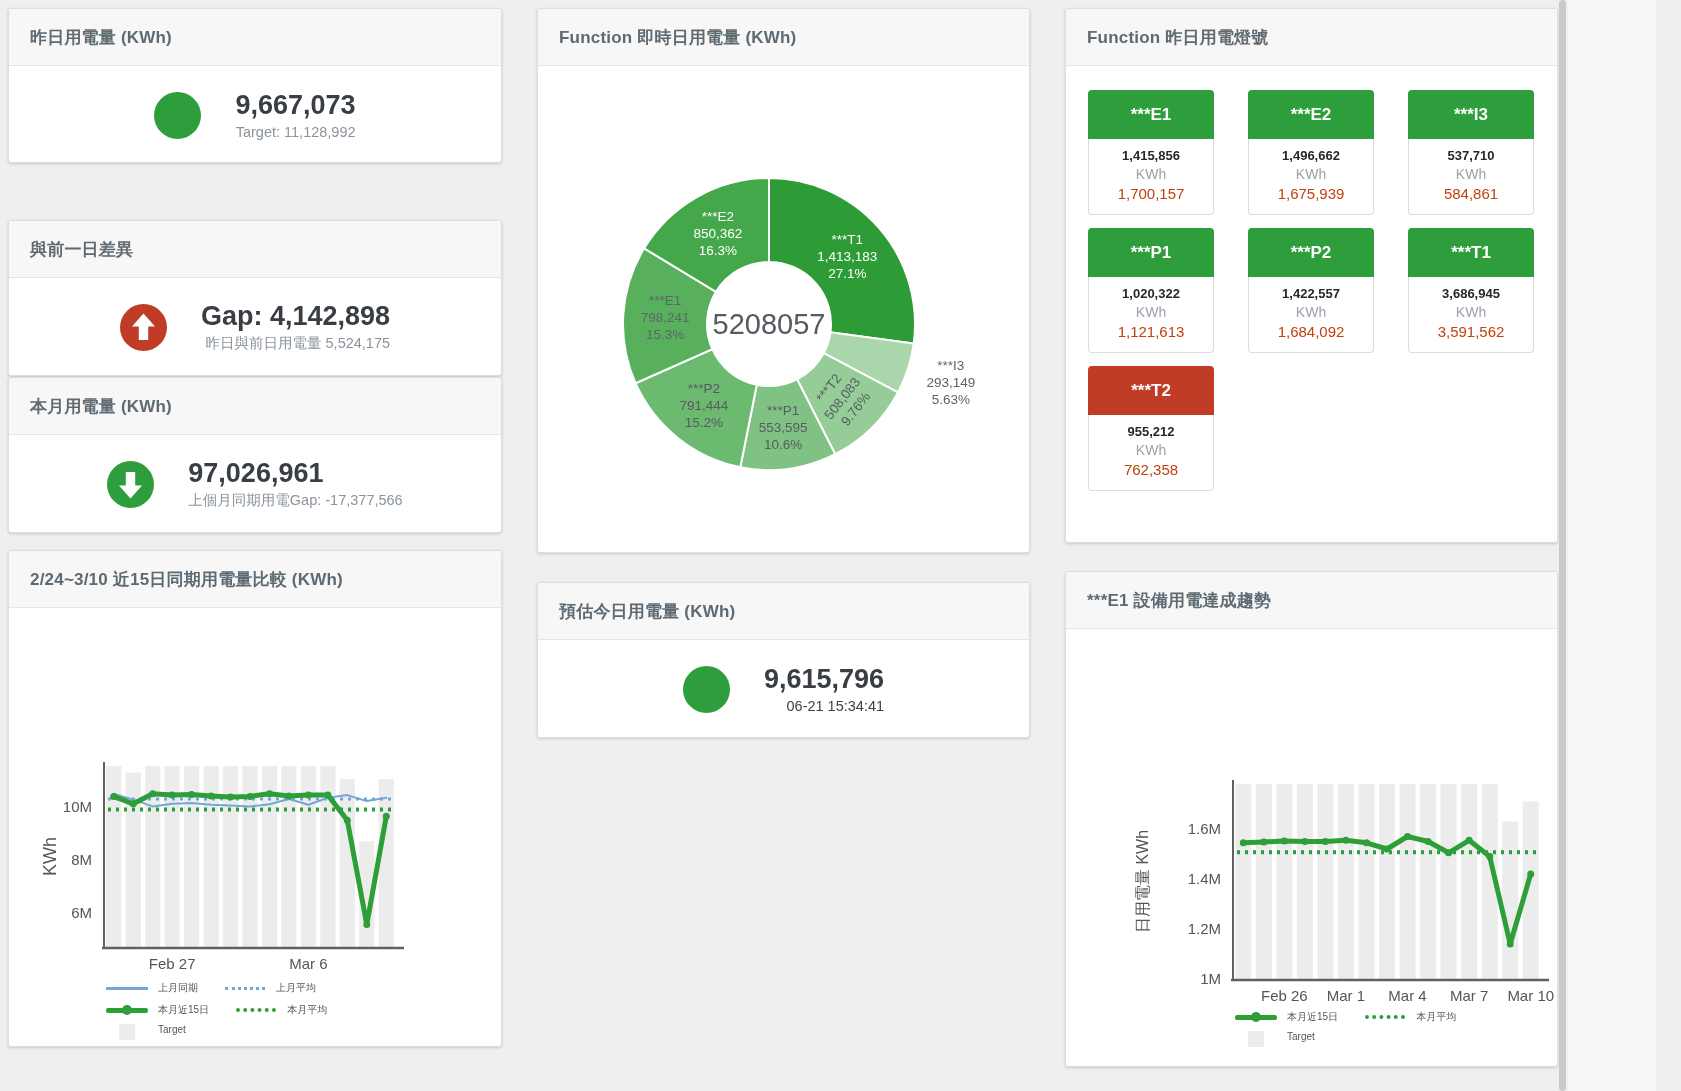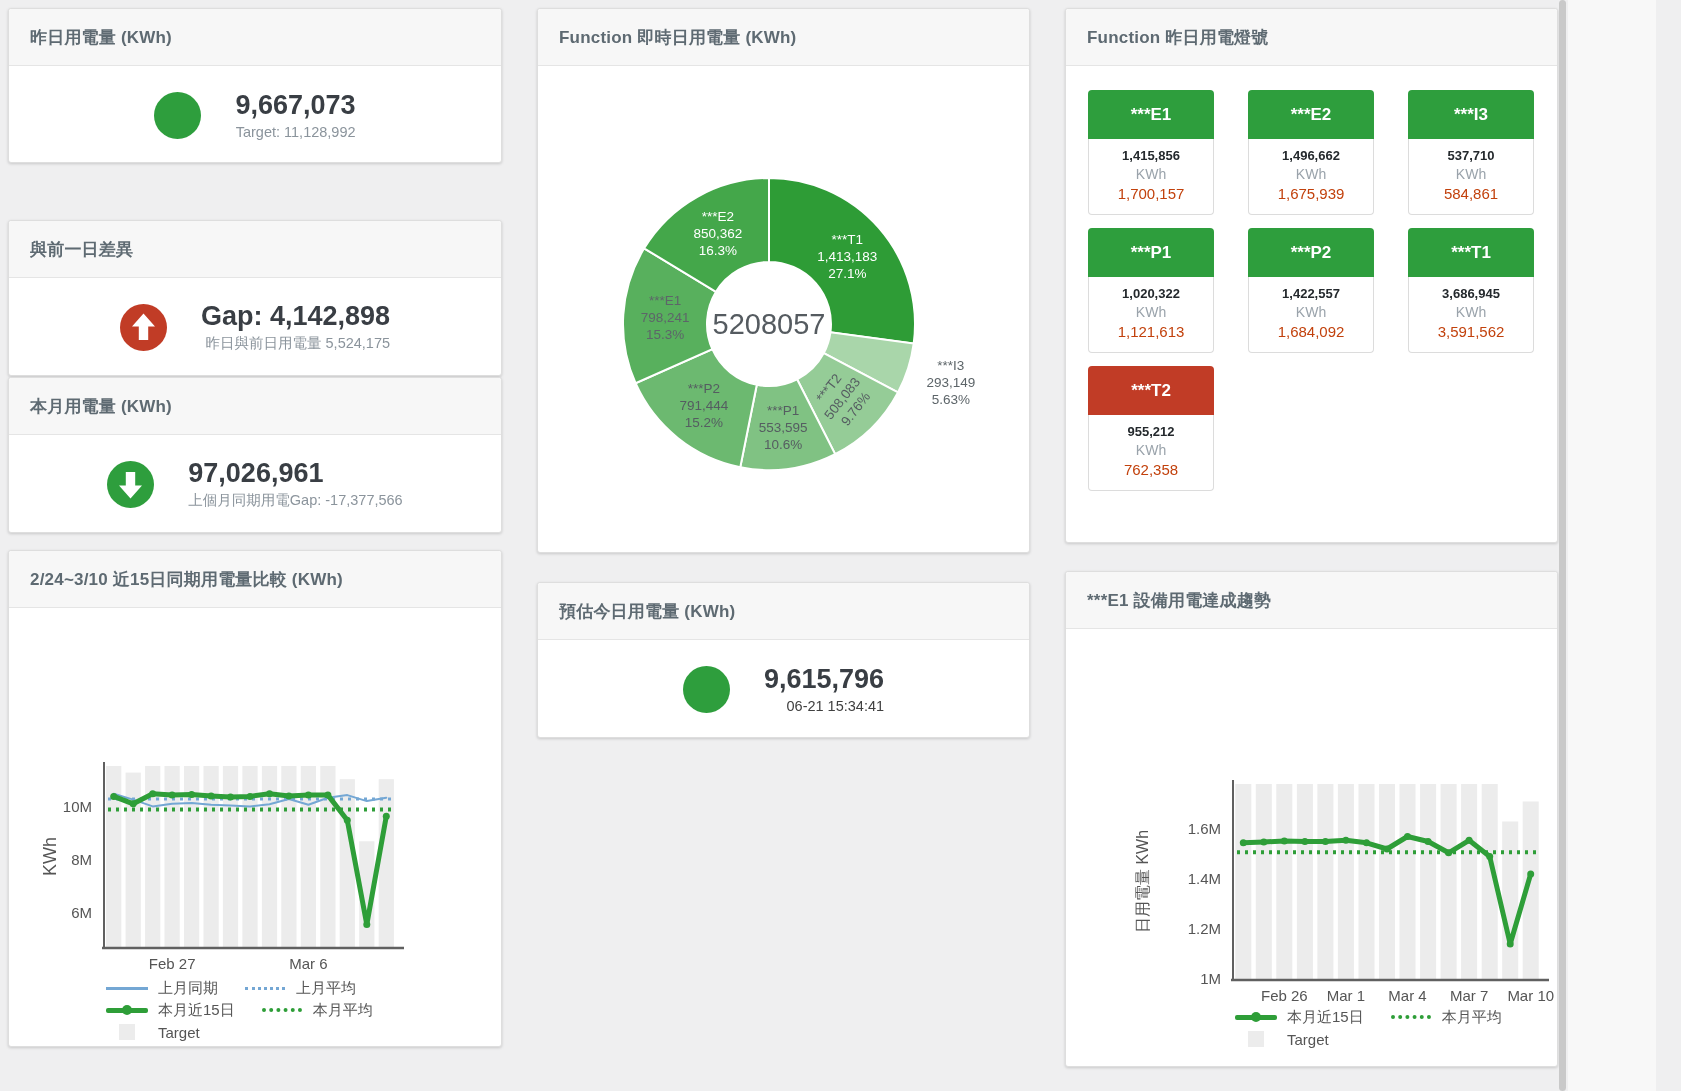--- a/index.html
+++ b/index.html
@@ -23,21 +23,21 @@
   .tile-header{height:49px;line-height:49px;text-align:center;color:#fff;font-size:17px;
                font-weight:bold;border-radius:4px 4px 0 0;}
   .tile-body{border:1px solid #dcdcdc;border-top:none;border-radius:0 0 4px 4px;background:#fff;
              text-align:center;padding:9px 0 12px;}
   .tile-value{font-size:13px;font-weight:bold;color:#24292d;}
   .tile-unit{font-size:14px;color:#9aa3ab;margin-top:3px;}
   .tile-target{font-size:15px;color:#c2410c;margin-top:3px;}
   
   .legend{position:absolute;display:flex;flex-direction:column;}
   .legend-row{display:flex;gap:26px;height:22px;align-items:center;}
-  .leg-item{display:flex;align-items:center;gap:10px;font-size:15px;color:#555;}
+  .leg-item{display:flex;gap:10px;font-size:10px;color:#555;}
   .leg-marker{width:42px;display:flex;justify-content:center;align-items:center;position:relative;}
   
   .right-gutter{position:absolute;left:1568px;top:0;width:113px;height:1091px;background:#f8f8f8;}
   .scroll-thumb{position:absolute;left:1559px;top:0;width:7px;height:1091px;background:#c9c9c9;border-radius:4px;}
   svg text{font-family:"Liberation Sans","DejaVu Sans",sans-serif;}
 </style>
 </head>
 <body>
 <div id="stage">
 

